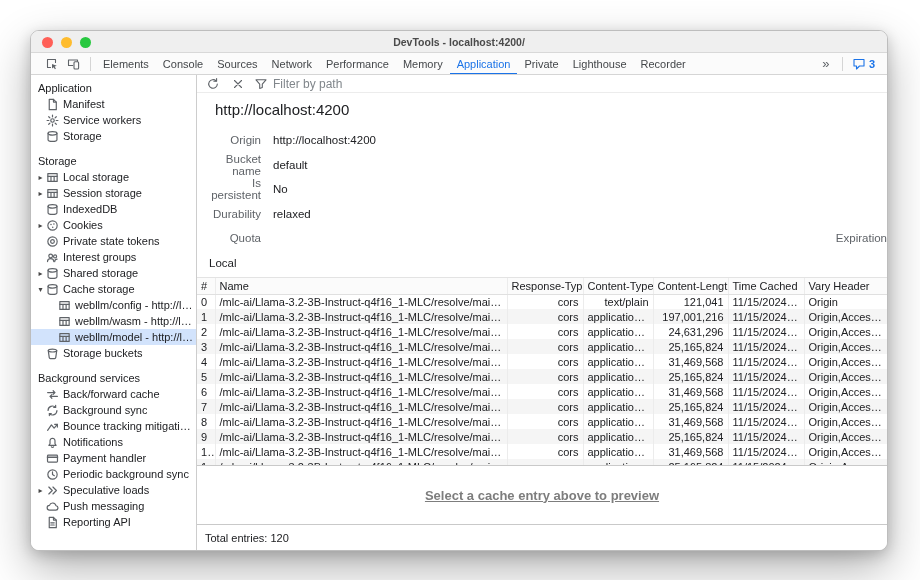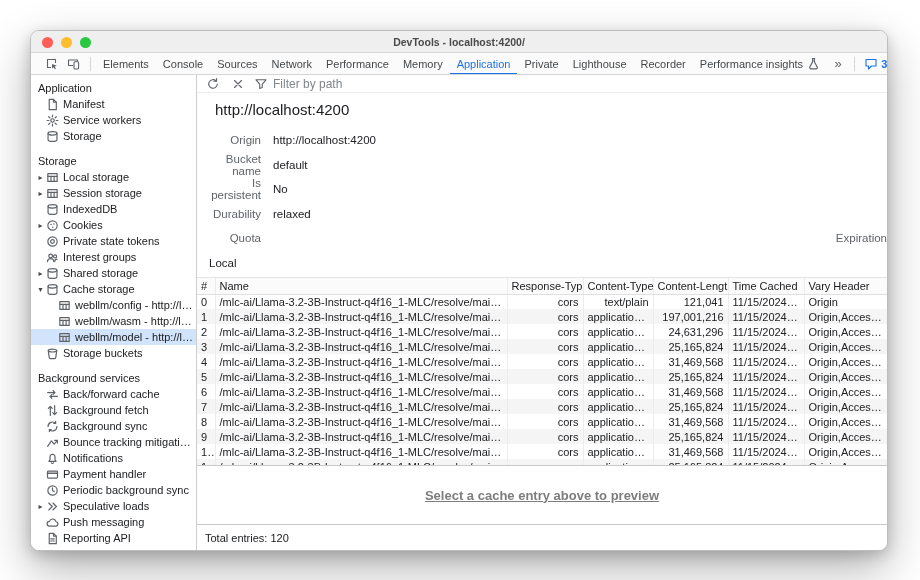--- a/index.html
+++ b/index.html
@@ -230,26 +230,20 @@
       </div>
     <div class="tab">
         <span>Private</span>
       </div>
     <div class="tab">
         <span>Lighthouse</span>
       </div>
     <div class="tab">
         <span>Recorder</span>
       </div>
-    <div class="tab">
-      <span>Performance insights</span>
-      <svg class="ic">
-          <use href="#i-flask"></use>
-        </svg>
-    </div>
     <div class="right-cluster">
       <div class="tool">
           <span class="glyph">»</span>
         </div>
       <div class="sep"></div>
       <div class="tool console-badge">
         <svg class="ic14 blue">
             <use href="#i-bubble"></use>
           </svg>
         <span class="badge-num">3</span>
@@ -376,27 +370,20 @@
 
       <div class="shead gap">
           <span>Background services</span>
         </div>
       <div class="srow">
           <span class="tw"></span>
           <svg class="ic">
             <use href="#i-swap"></use>
           </svg>
           <span class="lbl">Back/forward cache</span>
-        </div>
-      <div class="srow">
-          <span class="tw"></span>
-          <svg class="ic">
-            <use href="#i-updown"></use>
-          </svg>
-          <span class="lbl">Background fetch</span>
         </div>
       <div class="srow">
           <span class="tw"></span>
           <svg class="ic">
             <use href="#i-sync"></use>
           </svg>
           <span class="lbl">Background sync</span>
         </div>
       <div class="srow">
           <span class="tw"></span>

